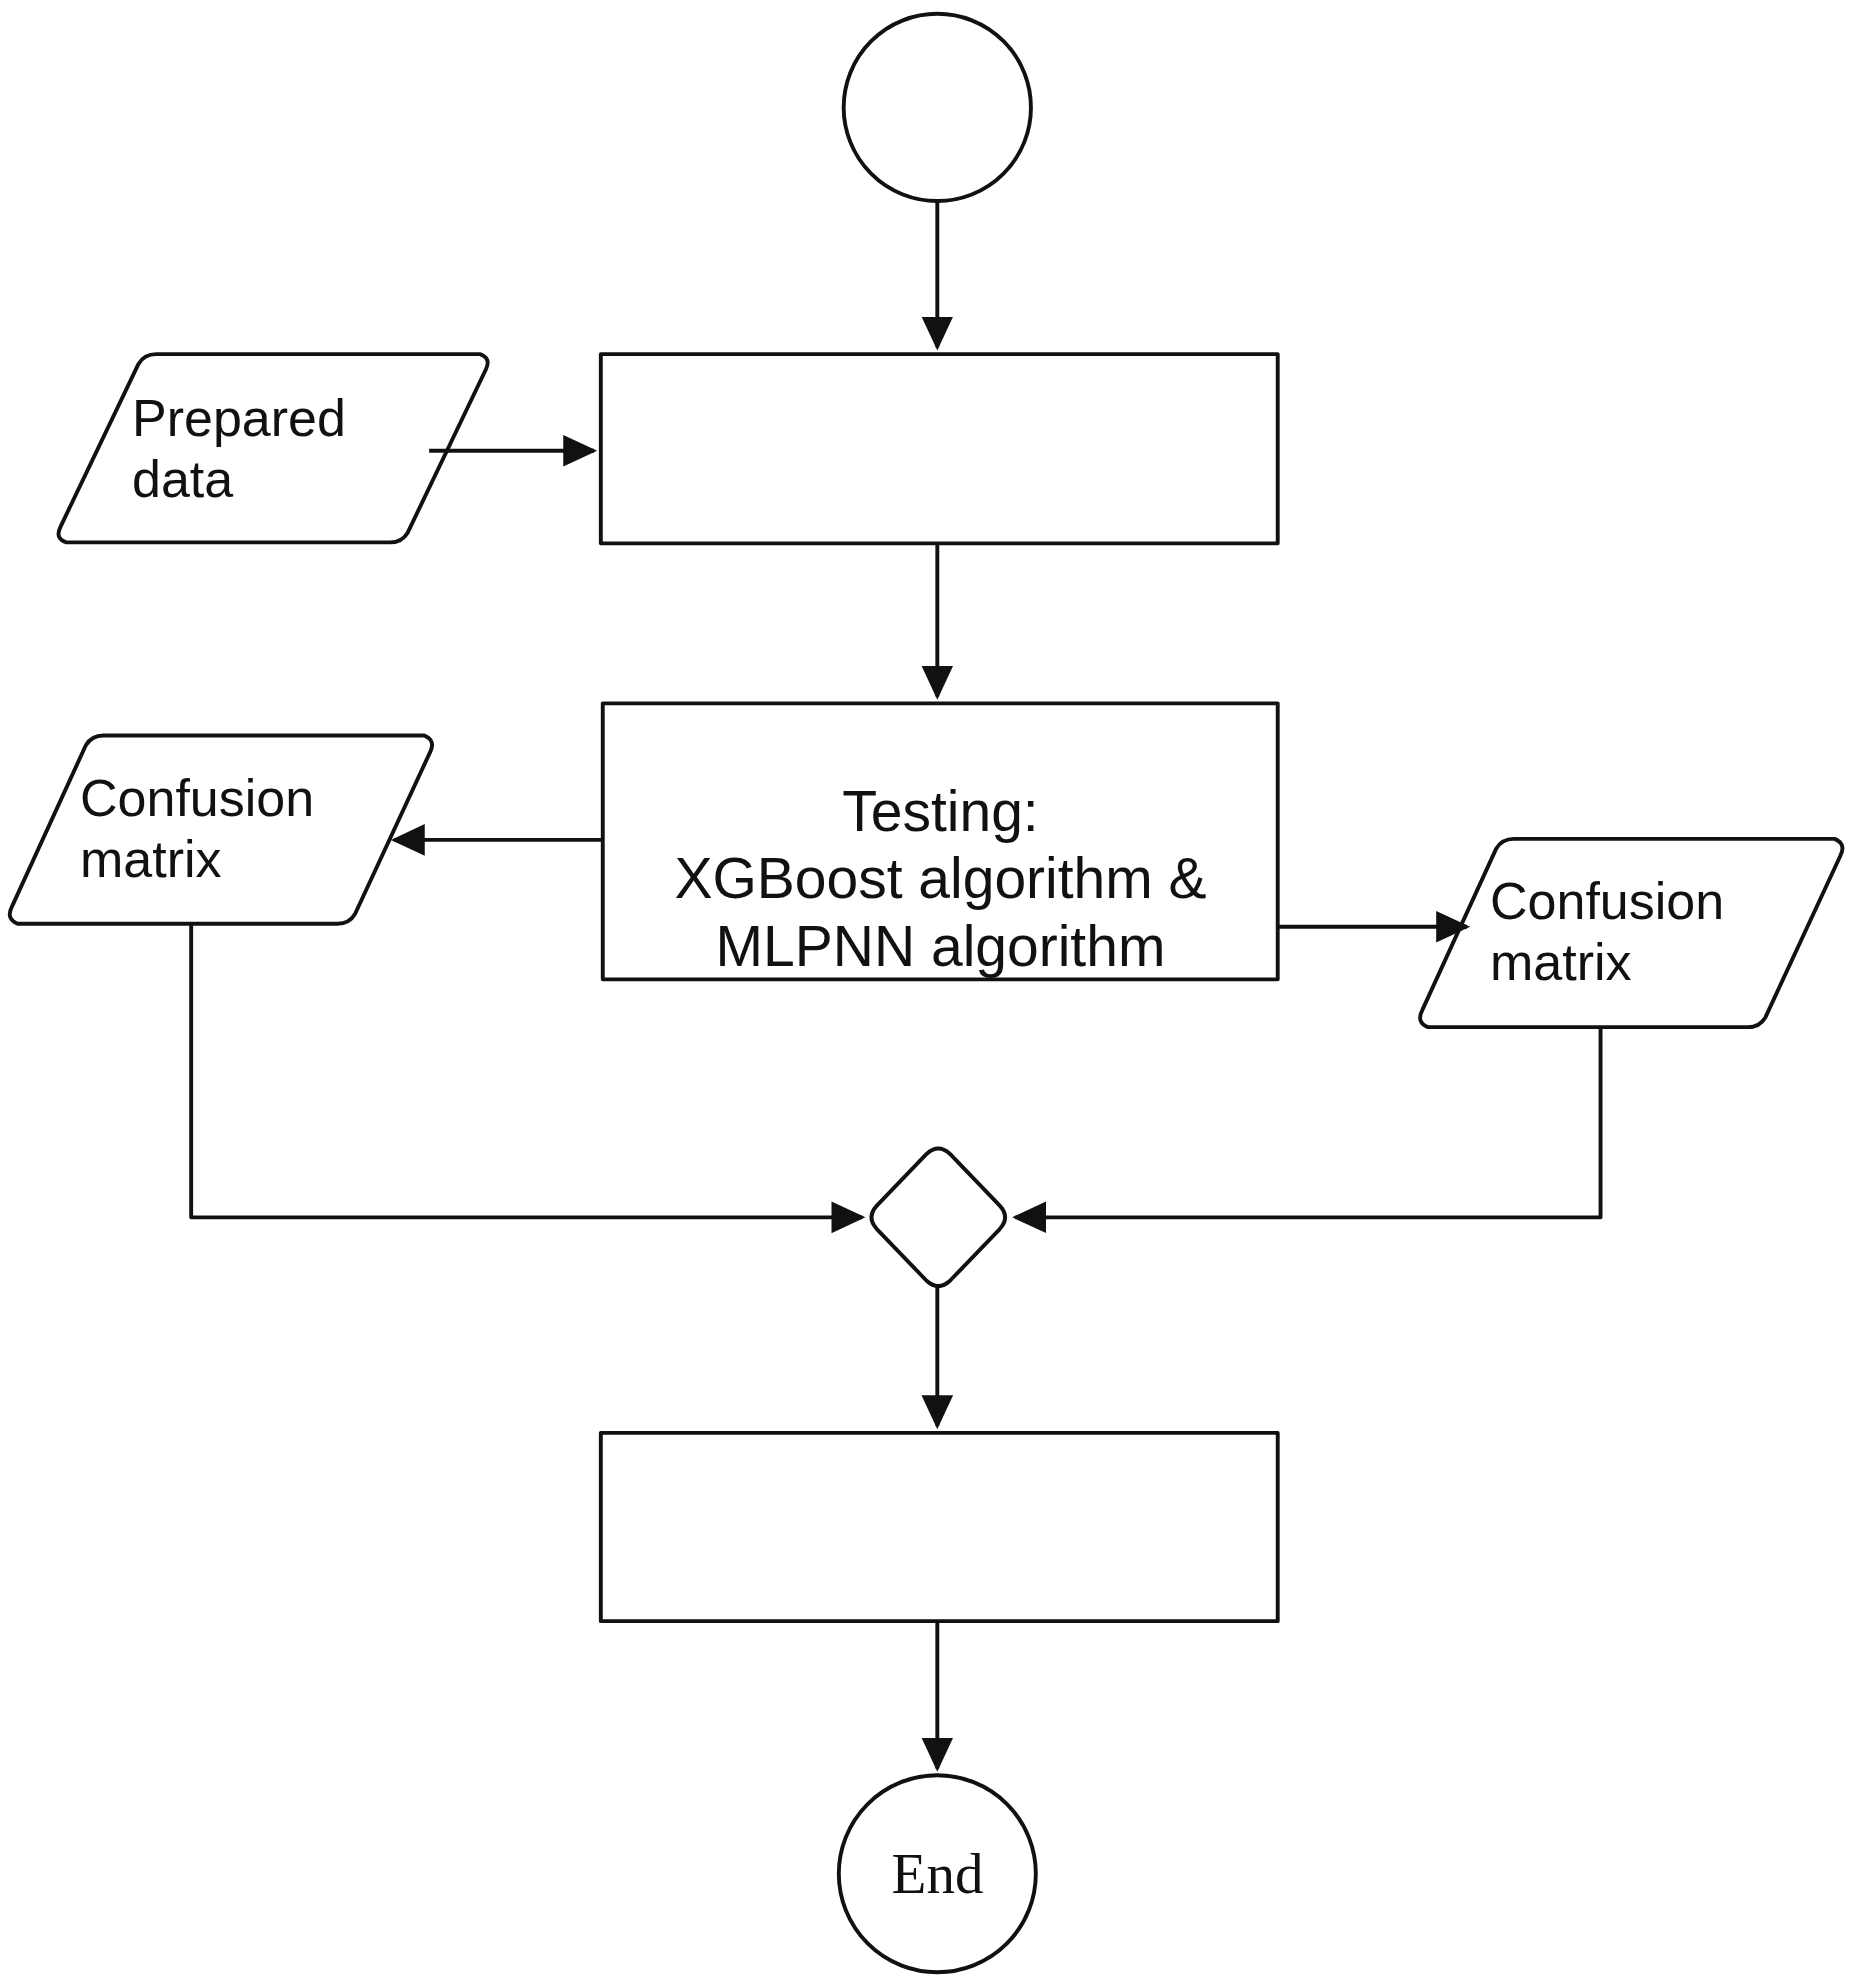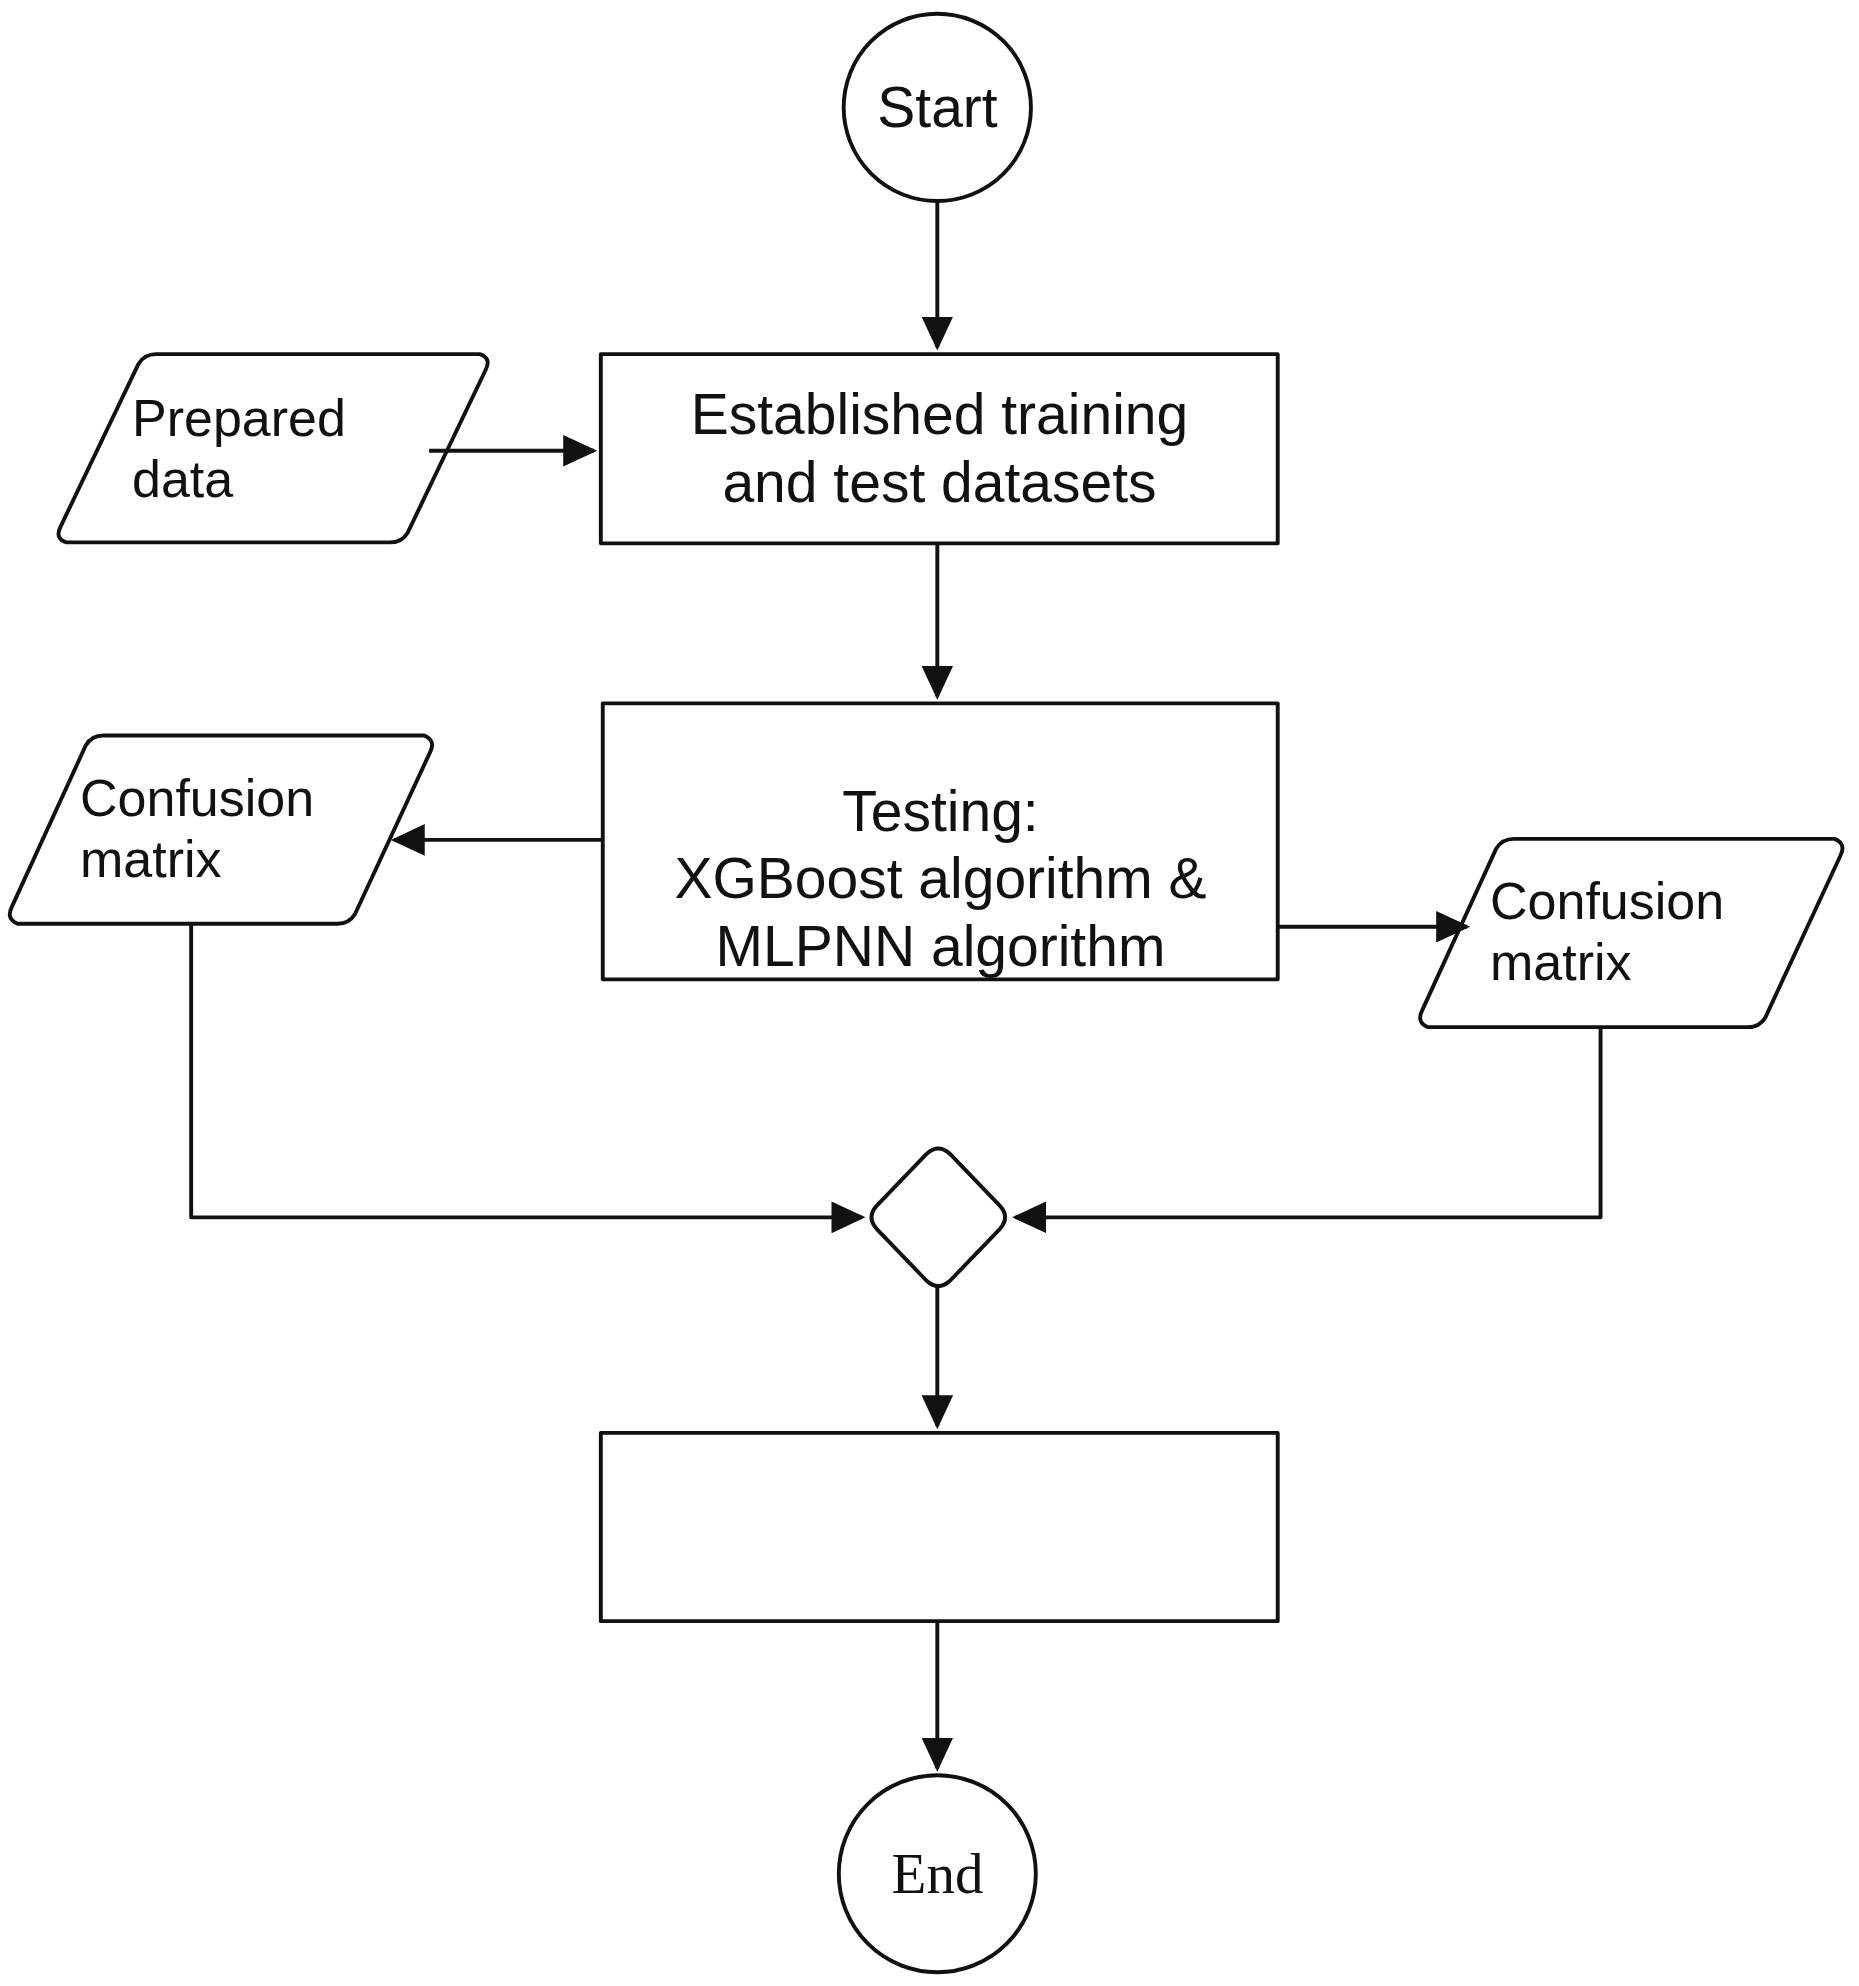--- a/index.html
+++ b/index.html
@@ -124,27 +124,24 @@
 
       <path d="M 1641 1053 L 1641 1248 L 1041 1248" marker-end="url(#arrowhead)"></path>
 
       <path d="M 961 1318 L 961 1462" marker-end="url(#arrowhead)"></path>
 
       <path d="M 961 1662 L 961 1813" marker-end="url(#arrowhead)"></path>
 
     </g>
   </svg>
 
-  <div class="node-label lbl-terminator" style="left:844px; top:57px; width:187px; height:101px;">Start</div>
 
   <div class="node-label lbl-data" style="left:132px; top:371px; width:293px; height:156px; justify-content:flex-start; text-align:left;">Prepared
 data</div>
 
-  <div class="node-label lbl-process" style="left:601px; top:354px; width:677px; height:189px;">Established training
-and test datasets</div>
 
   <div class="node-label lbl-process" style="left:603px; top:703px; width:675px; height:276px;margin-top:38px;">Testing:
 XGBoost algorithm &amp;
 MLPNN algorithm</div>
 
   <div class="node-label lbl-data" style="left:80px; top:751px; width:293px; height:156px; justify-content:flex-start; text-align:left;">Confusion
 matrix</div>
 
   <div class="node-label lbl-data" style="left:1490px; top:854px; width:293px; height:156px; justify-content:flex-start; text-align:left;">Confusion
 matrix</div>

